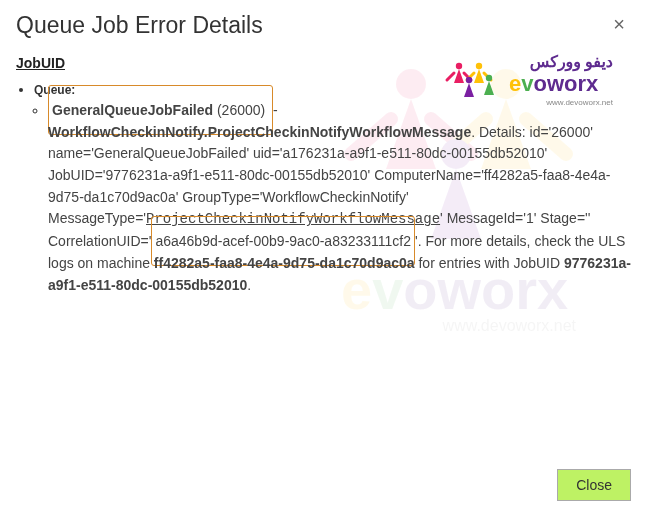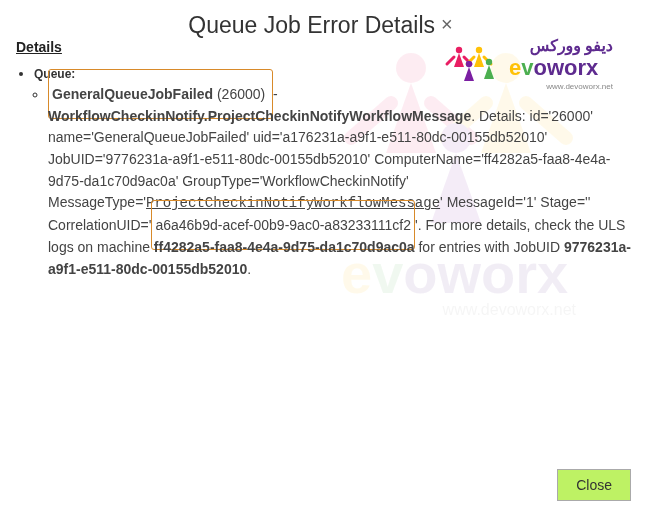--- a/index.html
+++ b/index.html
@@ -9,23 +9,23 @@
       color: #333;
       background: #fff;
       width: 647px;
       height: 521px;
       position: relative;
       padding: 12px 16px;
       overflow: hidden;
     }
     .header {
       display: flex;
-      justify-content: center;
+      justify-content: space-between;
       align-items: flex-start;
-      margin-bottom: 0;
+      margin-bottom: 16px;
     }
     .title {
       font-size: 23px;
       font-weight: 300;
       color: #333;
     }
     .close-x {
       font-size: 20px;
       color: #666;
       cursor: pointer;
@@ -89,21 +89,21 @@
     }
   </style>
 </head>
 <body>
 
 <div class="header">
   <div class="title">Queue Job Error Details</div>
   <div class="close-x">×</div>
 </div>
 
-<div class="section-header">Details</div>
+<div class="section-header">JobUID</div>
 
 <div class="content-area">
 
   <svg class="logo" viewBox="0 0 180 70">
     <g transform="translate(18,30)">
       <g>
         <circle cx="0" cy="-11" r="3.2" fill="#e91e63"></circle>
         <path d="M0,-8 L-5,6 L5,6 Z" fill="#e91e63"></path>
         <path d="M-5,-4 L-12,3 M5,-4 L12,3" stroke="#e91e63" stroke-width="3" stroke-linecap="round"></path>
       </g>

